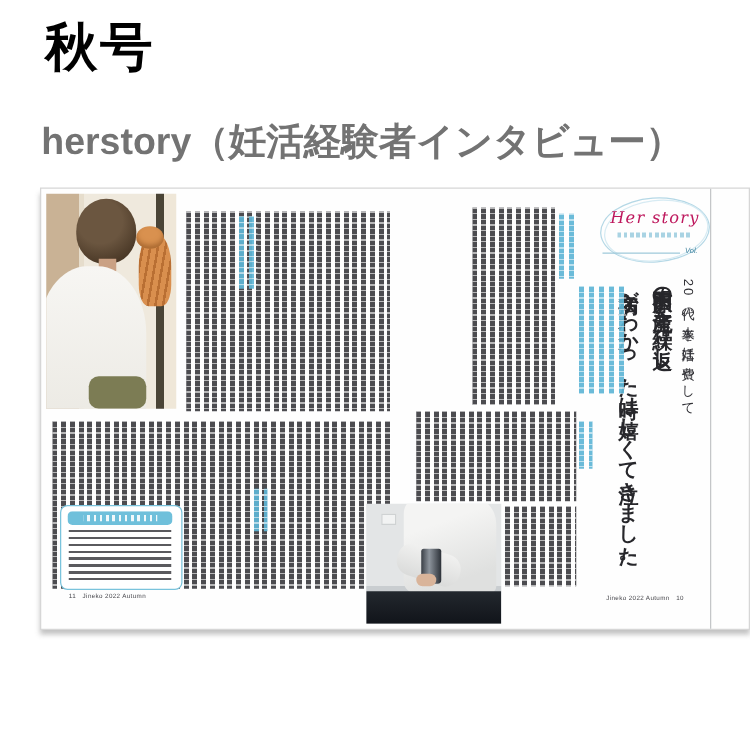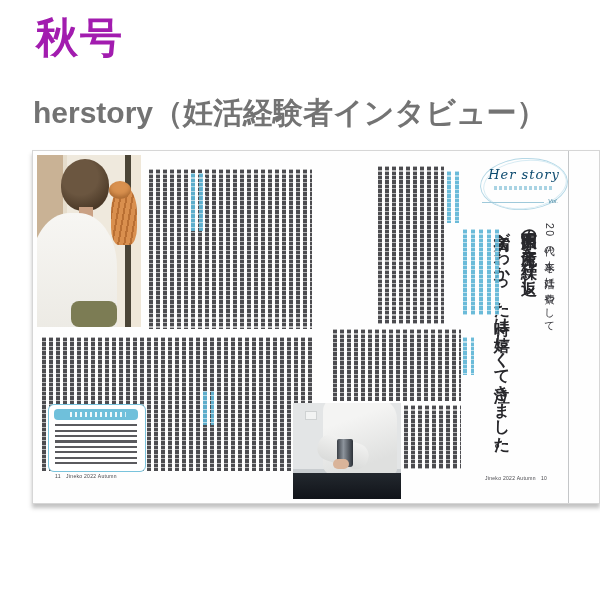--- a/index.html
+++ b/index.html
@@ -3,21 +3,21 @@
 <meta charset="utf-8">
 <style>
   html,body{margin:0;padding:0;}
   body{
     width:600px;height:600px;background:#ffffff;position:relative;
     font-family:"Liberation Sans", sans-serif;overflow:hidden;
   }
   
   .issue-label{
     position:absolute;left:36px;top:10px;
-    font-size:42px;font-weight:bold;color:#a21caf;letter-spacing:2px;
+    font-size:42px;font-weight:bold;color:#000000;letter-spacing:2px;
   }
   .page-title{
     position:absolute;left:33px;top:93px;width:560px;
     font-size:30px;font-weight:bold;color:#737373;letter-spacing:0px;white-space:nowrap;
   }
   
   .spread{
     position:absolute;left:32px;top:150px;width:566px;height:352px;
     background:#fefefe;border:1px solid #d6d6d6;
     box-shadow:0 4px 4px rgba(120,120,120,0.45);
@@ -86,21 +86,21 @@
     position:absolute;left:0;top:0;width:86px;height:50px;border:1.4px solid #b5d8e6;
     border-radius:50%;transform:rotate(-4deg);
   }
   .logo .oval2{
     position:absolute;left:3px;top:2px;width:82px;height:47px;border:1px solid #d7ebf3;
     border-radius:50%;transform:rotate(-7deg);
   }
   .logo .script{
     position:absolute;left:0;top:9px;width:88px;text-align:center;
     font-family:"DejaVu Serif", serif;font-style:italic;
-    font-size:13px;color:#0c4a6e;letter-spacing:1px;white-space:nowrap;
+    font-size:13px;color:#be185d;letter-spacing:1px;white-space:nowrap;
   }
   .logo .tagline{
     position:absolute;left:14px;top:28px;width:58px;height:4px;
     background-image:repeating-linear-gradient(to right,#a9d3e3 0 3px, rgba(0,0,0,0) 3px 5px);
   }
   .logo .rule{position:absolute;left:2px;top:44px;width:62px;height:1px;background:#9fc9da;}
   .logo .vol{
     position:absolute;left:68px;top:40px;font-size:6px;color:#41849f;font-style:italic;
   }
   

